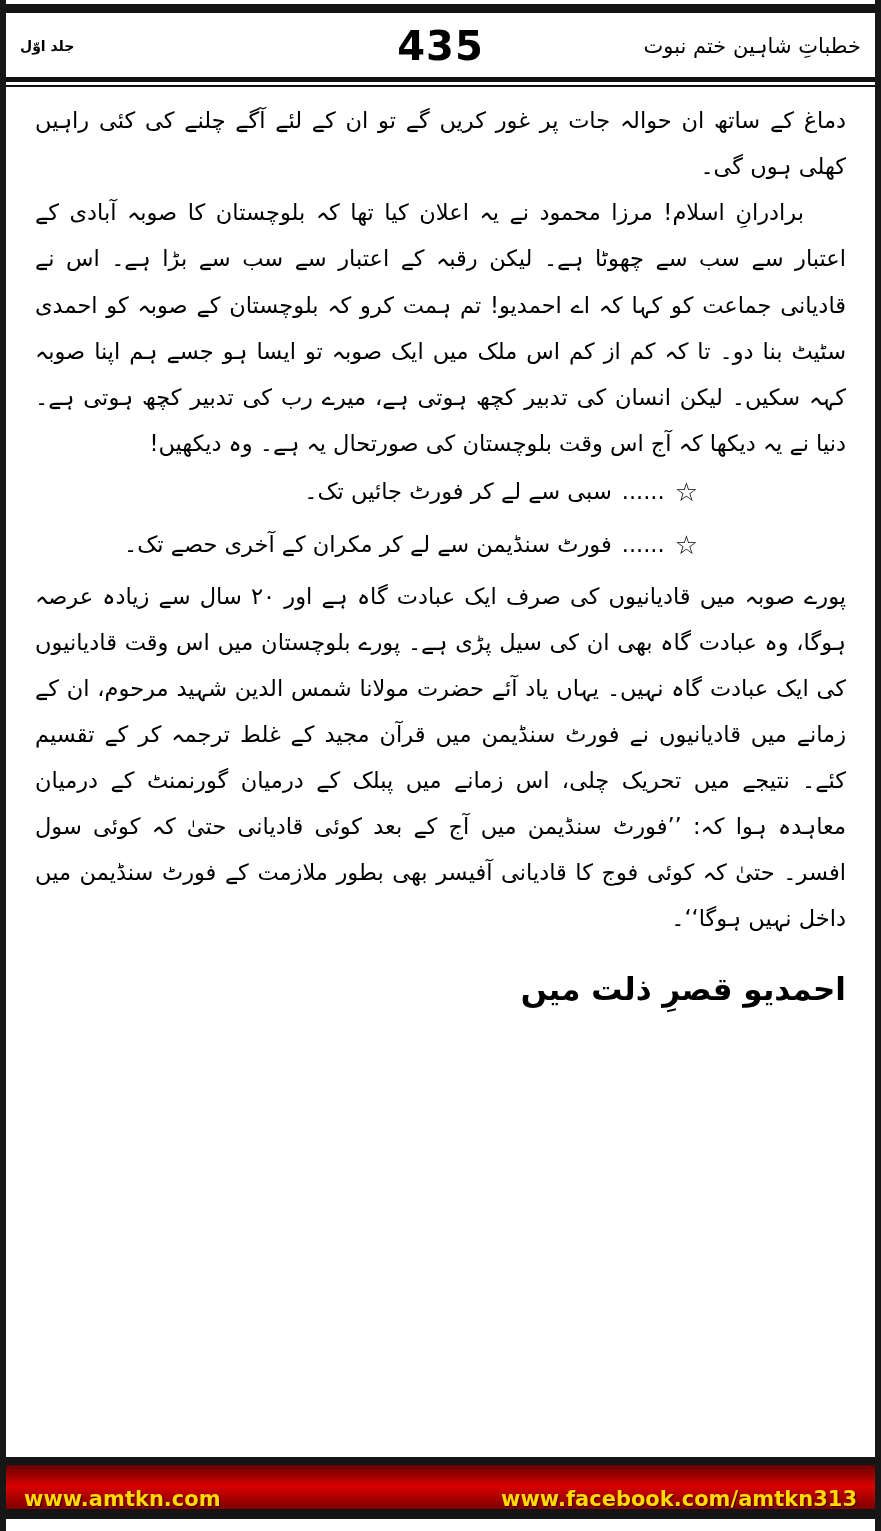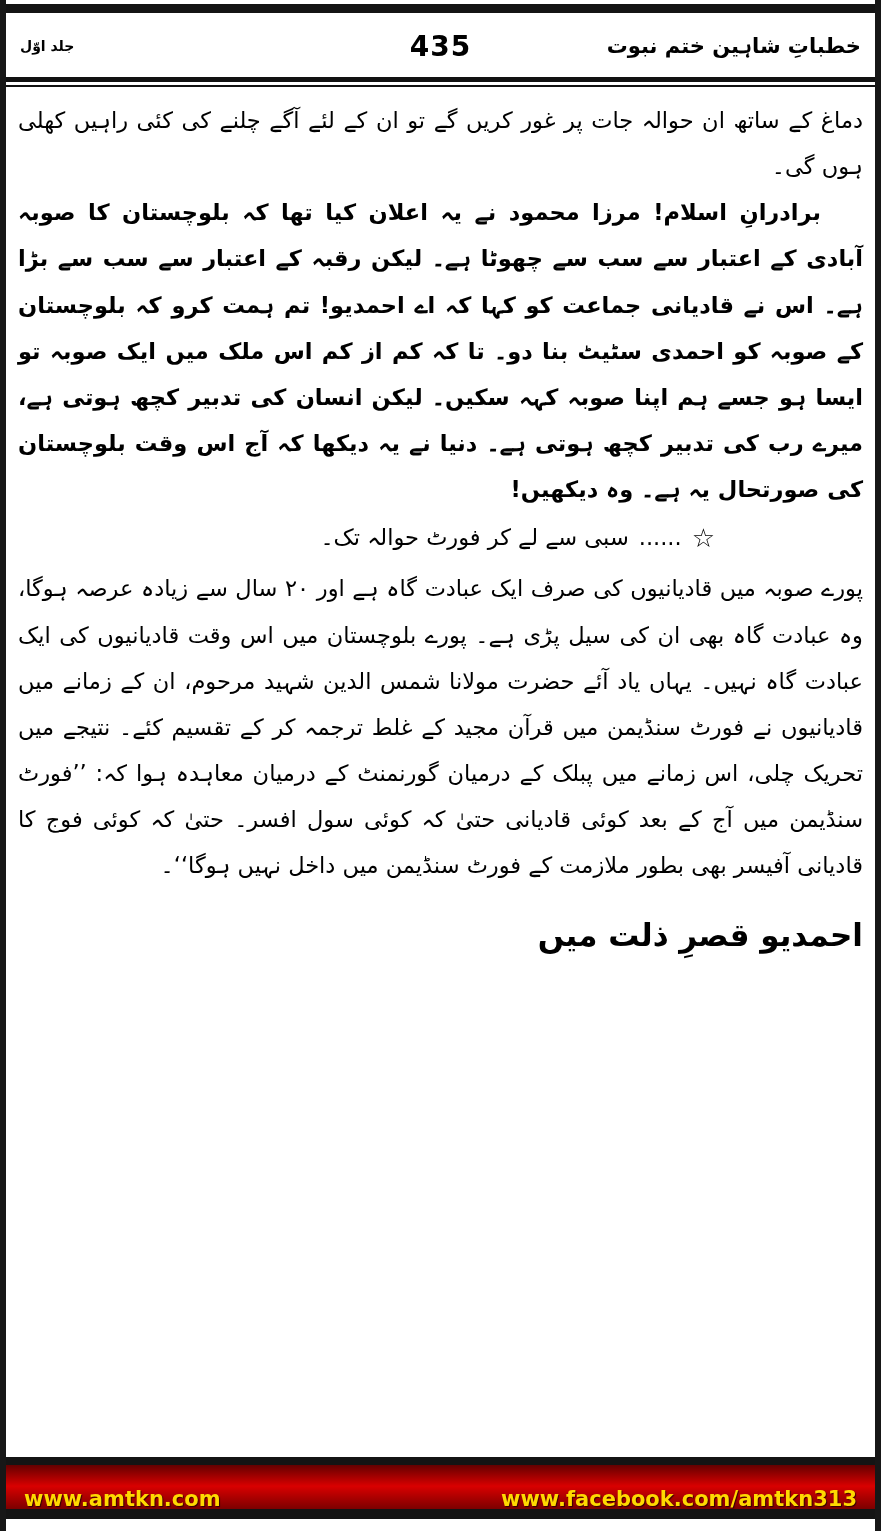--- a/index.html
+++ b/index.html
@@ -23,42 +23,42 @@
 
   
   .header {
     direction: rtl;
     display: grid;
     grid-template-columns: 1fr auto 1fr;
     align-items: center;
     padding: 2px 14px 0;
     height: 62px;
   }
-  .header .title   { justify-self: start; font-size: 21px; font-weight: bold; }
-  .header .pageno  { justify-self: center; font-size: 28px; font-weight: bold; letter-spacing: 1px; }
+  .header .title   { justify-self: start; font-size: 21px; font-weight: normal; }
+  .header .pageno  { justify-self: center; font-size: 40px; font-weight: bold; letter-spacing: 1px; }
   .header .volume  { justify-self: end; font-size: 14px; font-weight: bold; }
 
   .header-rule {
     border-top: 5px solid #111;
     border-bottom: 2px solid #111;
     height: 3px;
     background: #fff;
   }
 
   
   .content {
     flex: 1;
     direction: rtl;
-    padding: 10px 12px 0;
+    padding: 10px 29px 0;
     font-size: 22.5px;
     line-height: 2.05;
     overflow: hidden;
   }
   .content p { margin: 0; text-align: justify; }
-  .content p.indent { text-indent: 42px; font-weight: bold; }
+  .content p.indent { text-indent: 42px; }
 
   .bullet-line {
     padding-right: 148px;
     text-align: right !important;
   }
   .bullet-line .star { font-size: 26px; vertical-align: -2px; }
   .bullet-line .dots { letter-spacing: 2px; margin: 0 10px; }
 
   .section-heading {
     direction: rtl;
@@ -102,21 +102,22 @@
     <div class="pageno">435</div>
     <div class="volume">جلد اوّل</div>
   </header>
 
   <div class="header-rule"></div>
 
   <main class="content">
     <p>دماغ کے ساتھ ان حوالہ جات پر غور کریں گے تو ان کے لئے آگے چلنے کی کئی راہیں کھلی ہوں گی۔</p>
     <p class="indent">برادرانِ اسلام! مرزا محمود نے یہ اعلان کیا تھا کہ بلوچستان کا صوبہ آبادی کے اعتبار سے سب سے چھوٹا ہے۔ لیکن رقبہ کے اعتبار سے سب سے بڑا ہے۔ اس نے قادیانی جماعت کو کہا کہ اے احمدیو! تم ہمت کرو کہ بلوچستان کے صوبہ کو احمدی سٹیٹ بنا دو۔ تا کہ کم از کم اس ملک میں ایک صوبہ تو ایسا ہو جسے ہم اپنا صوبہ کہہ سکیں۔ لیکن انسان کی تدبیر کچھ ہوتی ہے، میرے رب کی تدبیر کچھ ہوتی ہے۔ دنیا نے یہ دیکھا کہ آج اس وقت بلوچستان کی صورتحال یہ ہے۔ وہ دیکھیں!</p>
 
-    <p class="bullet-line"><span class="star">☆</span><span class="dots">......</span><span>سبی سے لے کر فورٹ حوالہ تک۔</span></p>
+    <p class="bullet-line"><span class="star">☆</span><span class="dots">......</span><span>سبی سے لے کر فورٹ جائیں تک۔</span></p>
+    <p class="bullet-line"><span class="star">☆</span><span class="dots">......</span><span>فورٹ سنڈیمن سے لے کر مکران کے آخری حصے تک۔</span></p>
 
     <p>پورے صوبہ میں قادیانیوں کی صرف ایک عبادت گاہ ہے اور ۲۰ سال سے زیادہ عرصہ ہوگا، وہ عبادت گاہ بھی ان کی سیل پڑی ہے۔ پورے بلوچستان میں اس وقت قادیانیوں کی ایک عبادت گاہ نہیں۔ یہاں یاد آئے حضرت مولانا شمس الدین شہید مرحوم، ان کے زمانے میں قادیانیوں نے فورٹ سنڈیمن میں قرآن مجید کے غلط ترجمہ کر کے تقسیم کئے۔ نتیجے میں تحریک چلی، اس زمانے میں پبلک کے درمیان گورنمنٹ کے درمیان معاہدہ ہوا کہ: ’’فورٹ سنڈیمن میں آج کے بعد کوئی قادیانی حتیٰ کہ کوئی سول افسر۔ حتیٰ کہ کوئی فوج کا قادیانی آفیسر بھی بطور ملازمت کے فورٹ سنڈیمن میں داخل نہیں ہوگا‘‘۔</p>
 
     <h2 class="section-heading">احمدیو قصرِ ذلت میں</h2>
 
   </main>
 
   <footer class="footer-red">
     <span>www.amtkn.com</span>
     <span>www.facebook.com/amtkn313</span>

